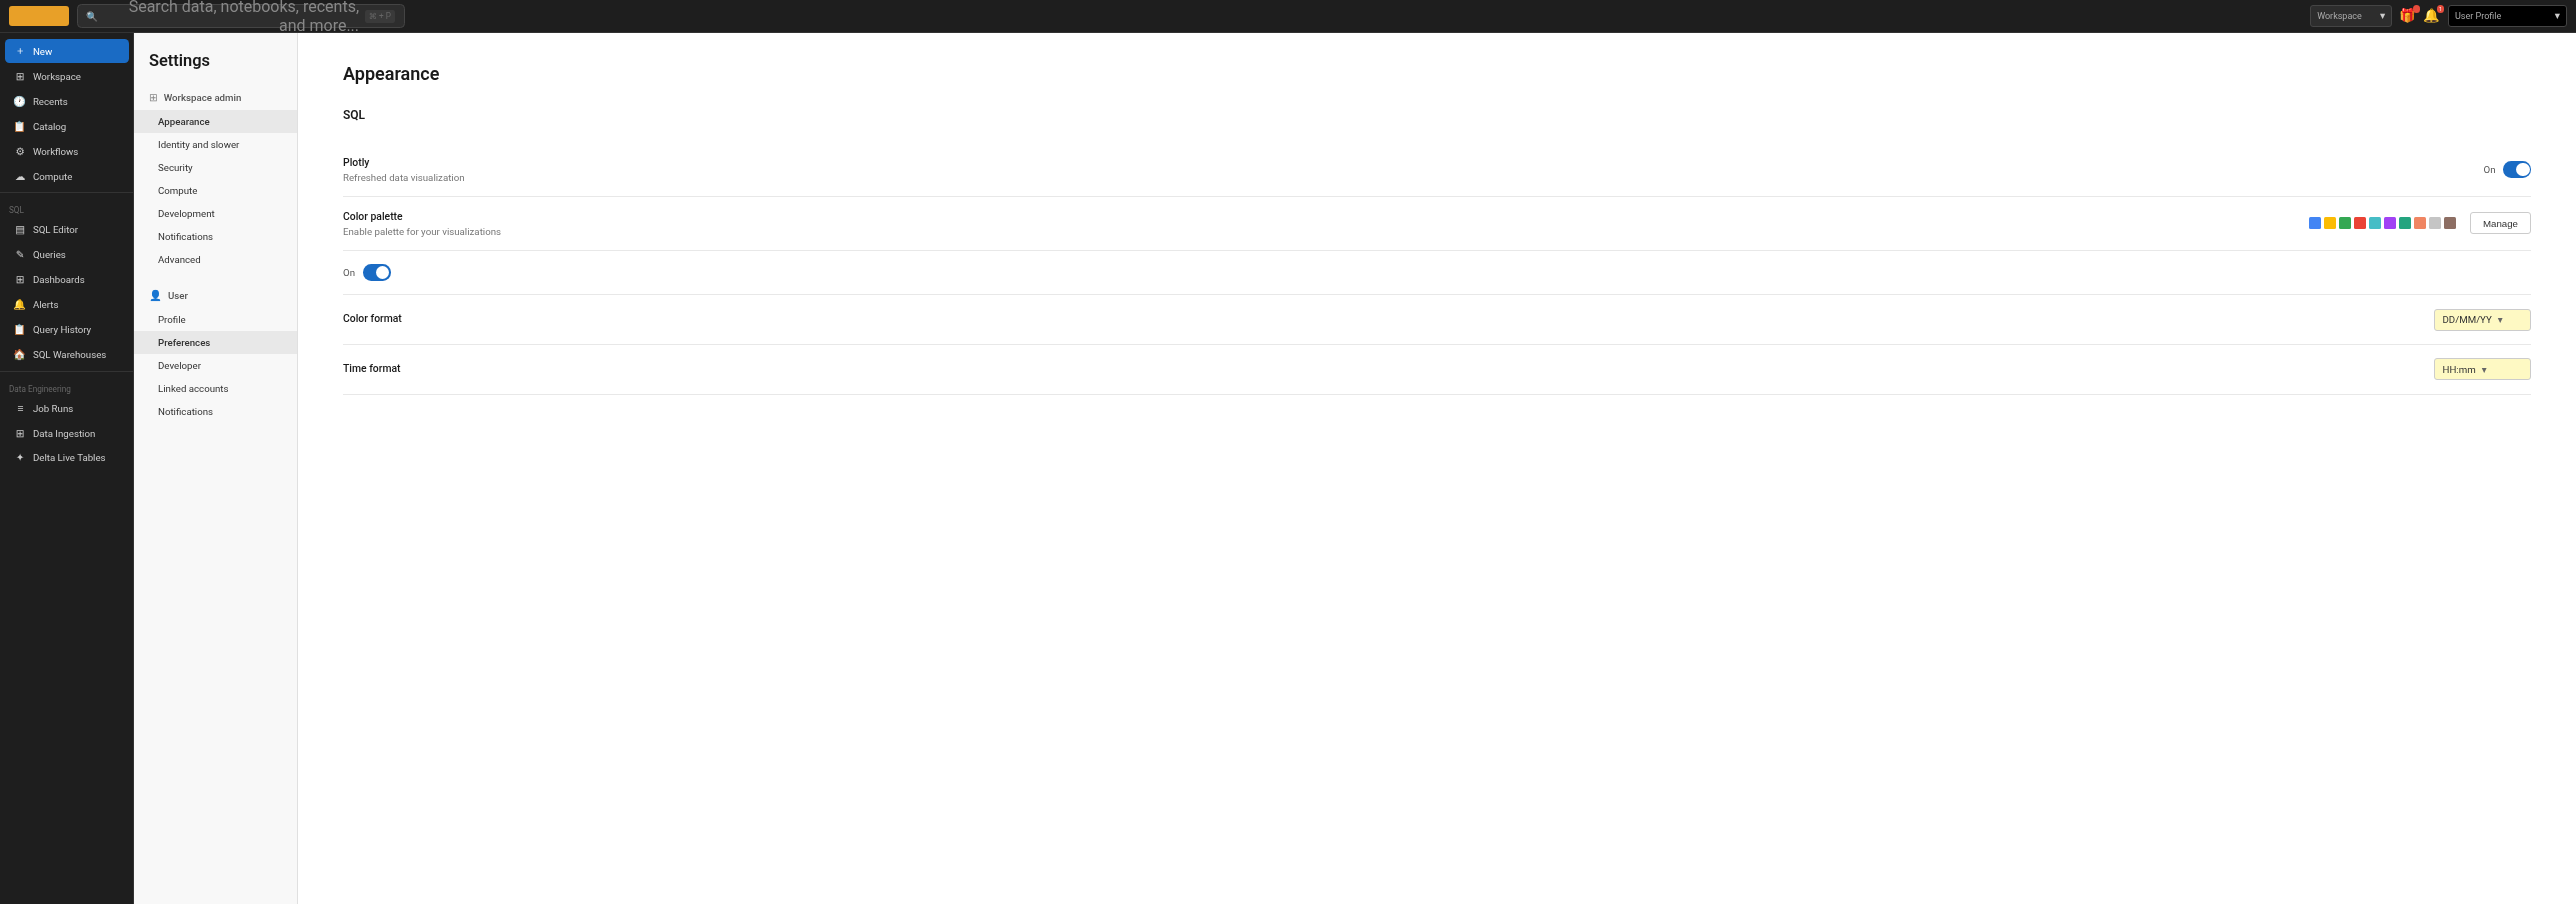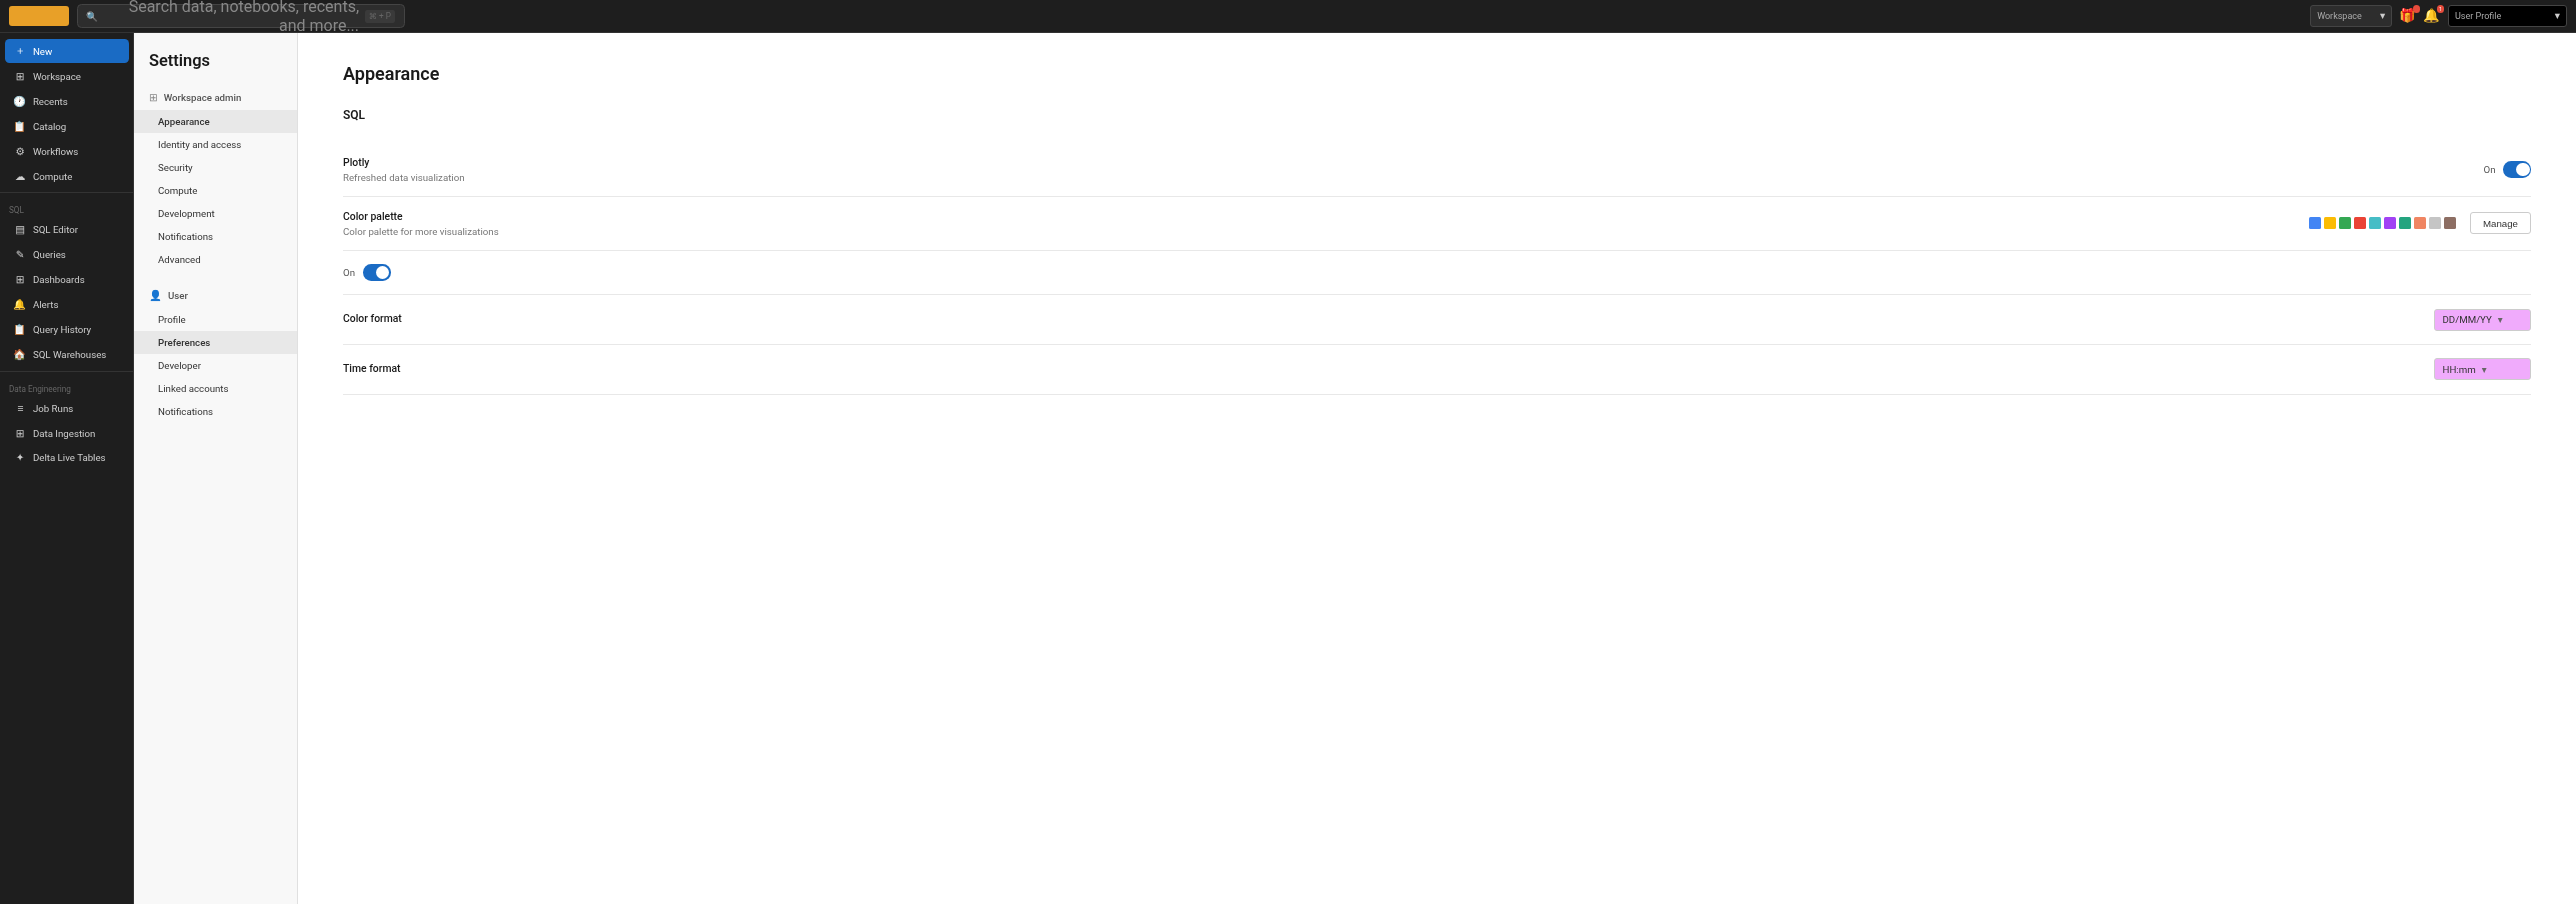--- a/index.html
+++ b/index.html
@@ -57,21 +57,21 @@
     .toggle-knob { width: 13.4px; height: 13.4px; background: white; border-radius: 50%; position: absolute; top: 1.5px; right: 1.5px; transition: left 0.2s; }
 
     
     .color-swatches { display: flex; gap: 3px; margin-right: 6px; }
     .color-swatch { width: 12px; height: 12px; border-radius: 1.5px; }
 
     
     .manage-btn { padding: 4.5px 12px; border: 0.7px solid #ccc; border-radius: 3px; background: white; font-size: 9.7px; cursor: pointer; color: #333; }
 
     
-    .settings-select { display: flex; align-items: flex-end; border: 0.7px solid #ccc; border-radius: 3px; padding: 4.5px 7.5px; background: #f0abfc; font-size: 9.7px; cursor: pointer; gap: 6px; min-width: 97px; color: #333; }
+    .settings-select { display: flex; align-items: flex-end; border: 0.7px solid #ccc; border-radius: 3px; padding: 4.5px 7.5px; background: #fef9c3; font-size: 9.7px; cursor: pointer; gap: 6px; min-width: 97px; color: #333; }
     .settings-select-arrow { color: #666; }
   </style>
 </head>
 <body>
 
 <div class="topbar">
   <div class="topbar-logo"></div>
   <div class="topbar-search">
     <span class="topbar-search-icon">🔍</span>
     <span class="topbar-search-text">Search data, notebooks, recents, and more...</span>
@@ -168,21 +168,21 @@
 
     <div class="settings-nav">
       <div class="settings-title">Settings</div>
 
       <div class="settings-section-header">
         <span class="icon">⊞</span>
         <span>Workspace admin</span>
       </div>
 
       <div class="settings-nav-item active">Appearance</div>
-      <div class="settings-nav-item">Identity and access</div>
+      <div class="settings-nav-item">Identity and slower</div>
       <div class="settings-nav-item">Security</div>
       <div class="settings-nav-item">Compute</div>
       <div class="settings-nav-item">Development</div>
       <div class="settings-nav-item">Notifications</div>
       <div class="settings-nav-item">Advanced</div>
 
       <div class="settings-section-header" style="margin-top:12px;">
         <span class="icon">👤</span>
         <span>User</span>
       </div>
@@ -208,21 +208,21 @@
           <span class="toggle-label">On</span>
           <div class="toggle">
             <div class="toggle-knob"></div>
           </div>
         </div>
       </div>
 
       <div class="settings-row">
         <div class="settings-row-info">
           <div class="settings-row-label">Color palette</div>
-          <div class="settings-row-desc">Color palette for more visualizations</div>
+          <div class="settings-row-desc">Enable palette for your visualizations</div>
         </div>
         <div class="settings-row-control">
           <div class="color-swatches">
             <div class="color-swatch" style="background:#4285f4;"></div>
             <div class="color-swatch" style="background:#fbbc04;"></div>
             <div class="color-swatch" style="background:#34a853;"></div>
             <div class="color-swatch" style="background:#ea4335;"></div>
             <div class="color-swatch" style="background:#46bdc6;"></div>
             <div class="color-swatch" style="background:#a142f4;"></div>
             <div class="color-swatch" style="background:#24a47f;"></div>

